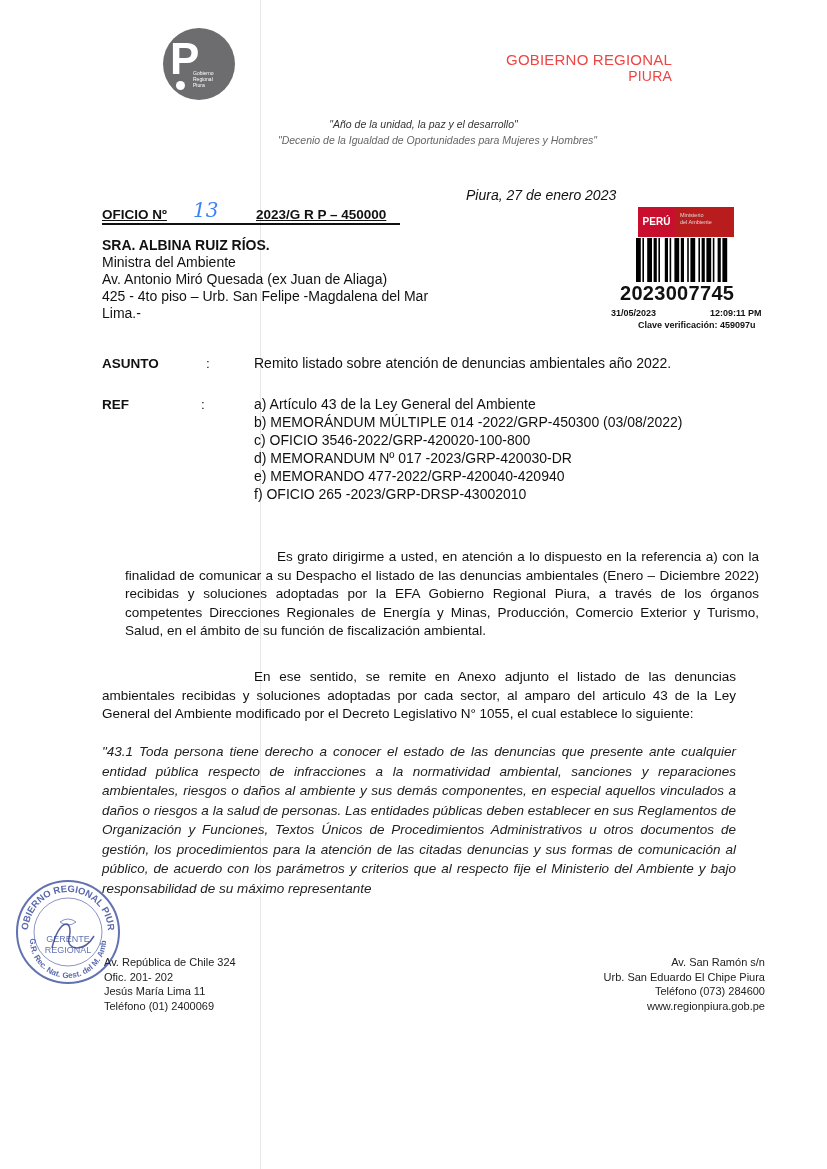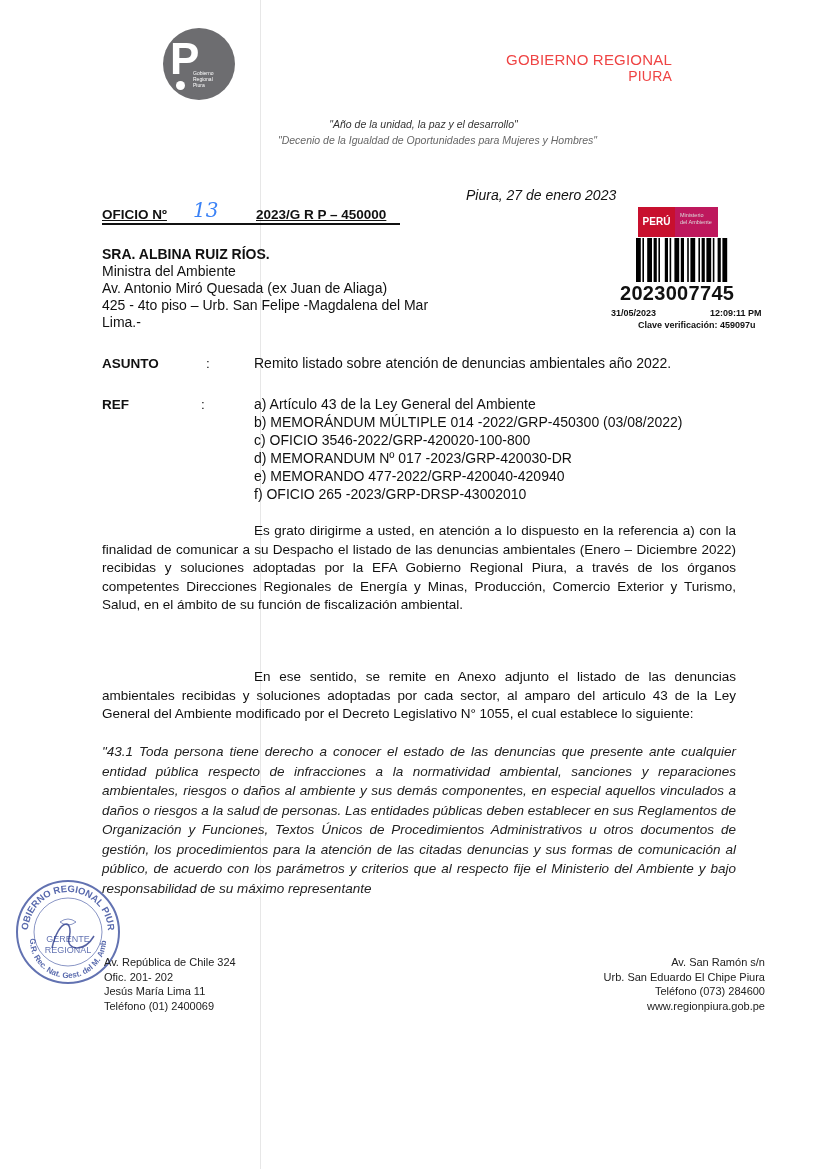--- a/index.html
+++ b/index.html
@@ -24,45 +24,45 @@
 
   #date { left: 466px; top: 187px; font-style: italic; font-size: 14px; }
 
   #oficio { left: 102px; top: 207px; font-size: 13.5px; font-weight: bold; }
   #oficio .lbl { text-decoration: underline; }
   #oficio .num { font-family: "DejaVu Serif", serif; font-style: italic; font-weight: normal; color: #3b82f6; font-size: 20px; position: absolute; left: 91px; top: -9px; }
   #oficio .code { position: absolute; left: 154px; top: 0; text-decoration: underline; white-space: nowrap; }
   #oficio-line { left: 102px; top: 223px; width: 298px; height: 1.5px; background: #111; }
 
   
-  #stamp-banner { left: 638px; top: 207px; width: 80px; height: 30px; background: #be185d; }
+  #stamp-banner { left: 638px; top: 207px; width: 96px; height: 30px; background: #b91c1c; }
   #stamp-banner .red { position: absolute; left: 0; top: 0; width: 37px; height: 30px; background: #c8102e; color: #fff; font-size: 10px; font-weight: bold; line-height: 30px; text-align: center; }
   #stamp-banner .min { position: absolute; left: 42px; top: 5px; color: #ddd; font-size: 5.5px; line-height: 7px; }
   #barcode { left: 636px; top: 238px; width: 110px; height: 44px; }
   #stamp-num { left: 620px; top: 282px; font-size: 20px; font-weight: bold; letter-spacing: 0.3px; }
   #stamp-date { left: 611px; top: 308px; font-size: 9px; font-weight: bold; }
   #stamp-time { left: 710px; top: 308px; font-size: 9px; font-weight: bold; }
   #stamp-key { left: 638px; top: 320px; font-size: 9px; font-weight: bold; }
 
   
-  #recipient { left: 102px; top: 246px; font-size: 14px; line-height: 17px; }
+  #recipient { left: 102px; top: 237px; font-size: 14px; line-height: 17px; }
   #recipient .name { font-weight: bold; }
 
   .lbl-bold { font-weight: bold; font-size: 13.5px; }
   #asunto-lbl { left: 102px; top: 356px; }
   #asunto-colon { left: 206px; top: 356px; font-size: 13.5px; }
   #asunto-txt { left: 254px; top: 355px; font-size: 14px; }
 
   #ref-lbl { left: 102px; top: 397px; }
   #ref-colon { left: 201px; top: 397px; font-size: 13.5px; }
   #ref-list { left: 254px; top: 395px; font-size: 14px; line-height: 18px; margin: 0; padding: 0; list-style: none; }
 
   .para { left: 102px; width: 634px; font-size: 13.5px; line-height: 18.5px; text-align: justify; }
   .para .indent { display: inline-block; width: 152px; }
-  #para-1 { top: 522px; }
+  #para-1 { top: 548px; margin-left: 23px; }
   #para-2 { top: 668px; }
   #quote { top: 742px; font-style: italic; color: #222; line-height: 19.5px; }
 
   
   #seal { left: 14px; top: 878px; width: 108px; height: 108px; }
 
   #addr-left { left: 104px; top: 955px; font-size: 11px; line-height: 14.5px; color: #222; }
   #addr-right { right: 62px; top: 955px; font-size: 11px; line-height: 14.5px; text-align: right; color: #222; }
 
   #scan-line { left: 260px; top: 0; width: 1px; height: 1169px; background: rgba(120,120,120,0.18); }

